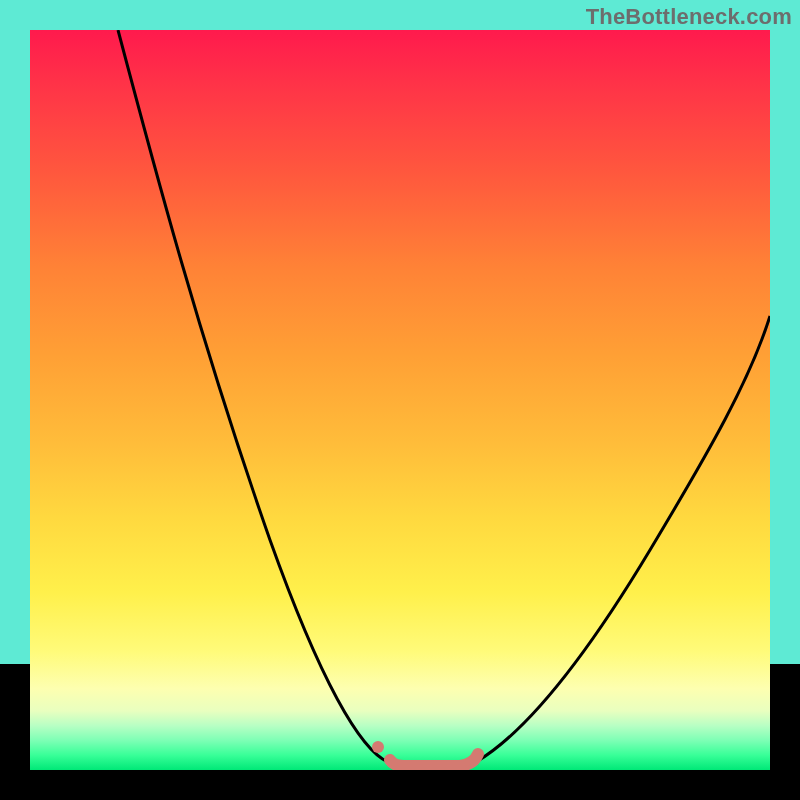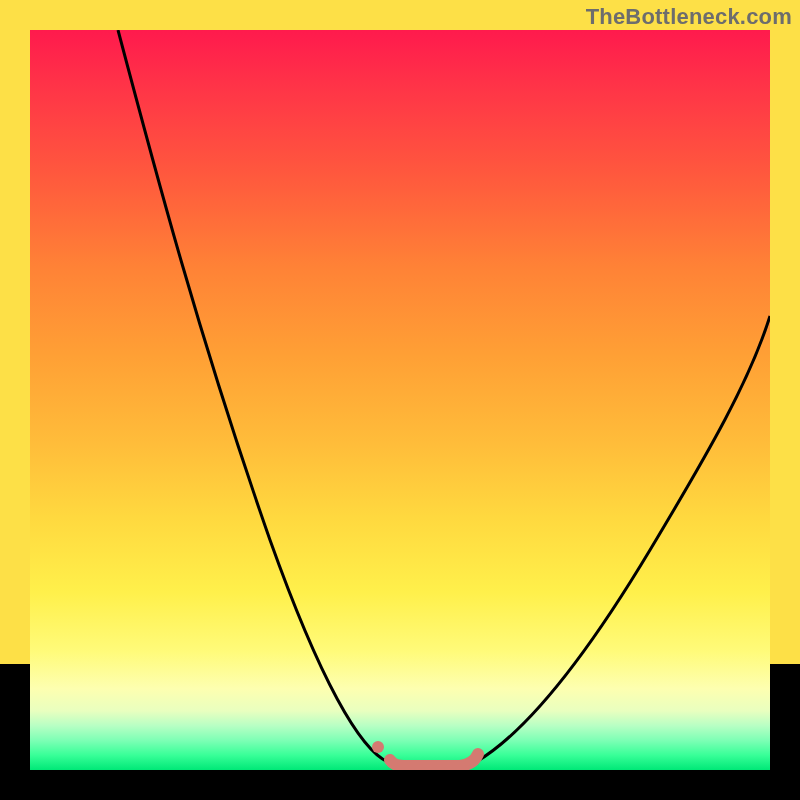--- a/index.html
+++ b/index.html
@@ -9,21 +9,21 @@
     height: 800px;
     background: #000;
     overflow: hidden;
   }
   .frame {
     position: absolute;
     left: 0;
     top: 0;
     width: 800px;
     height: 664px;
-    background: #fde047;
+    background: #5eead4;
   }
   .plot-area {
     position: absolute;
     left: 30px;
     top: 30px;
     width: 740px;
     height: 740px;
     background: linear-gradient(
       to bottom,
       #ff1a4d 0%,

